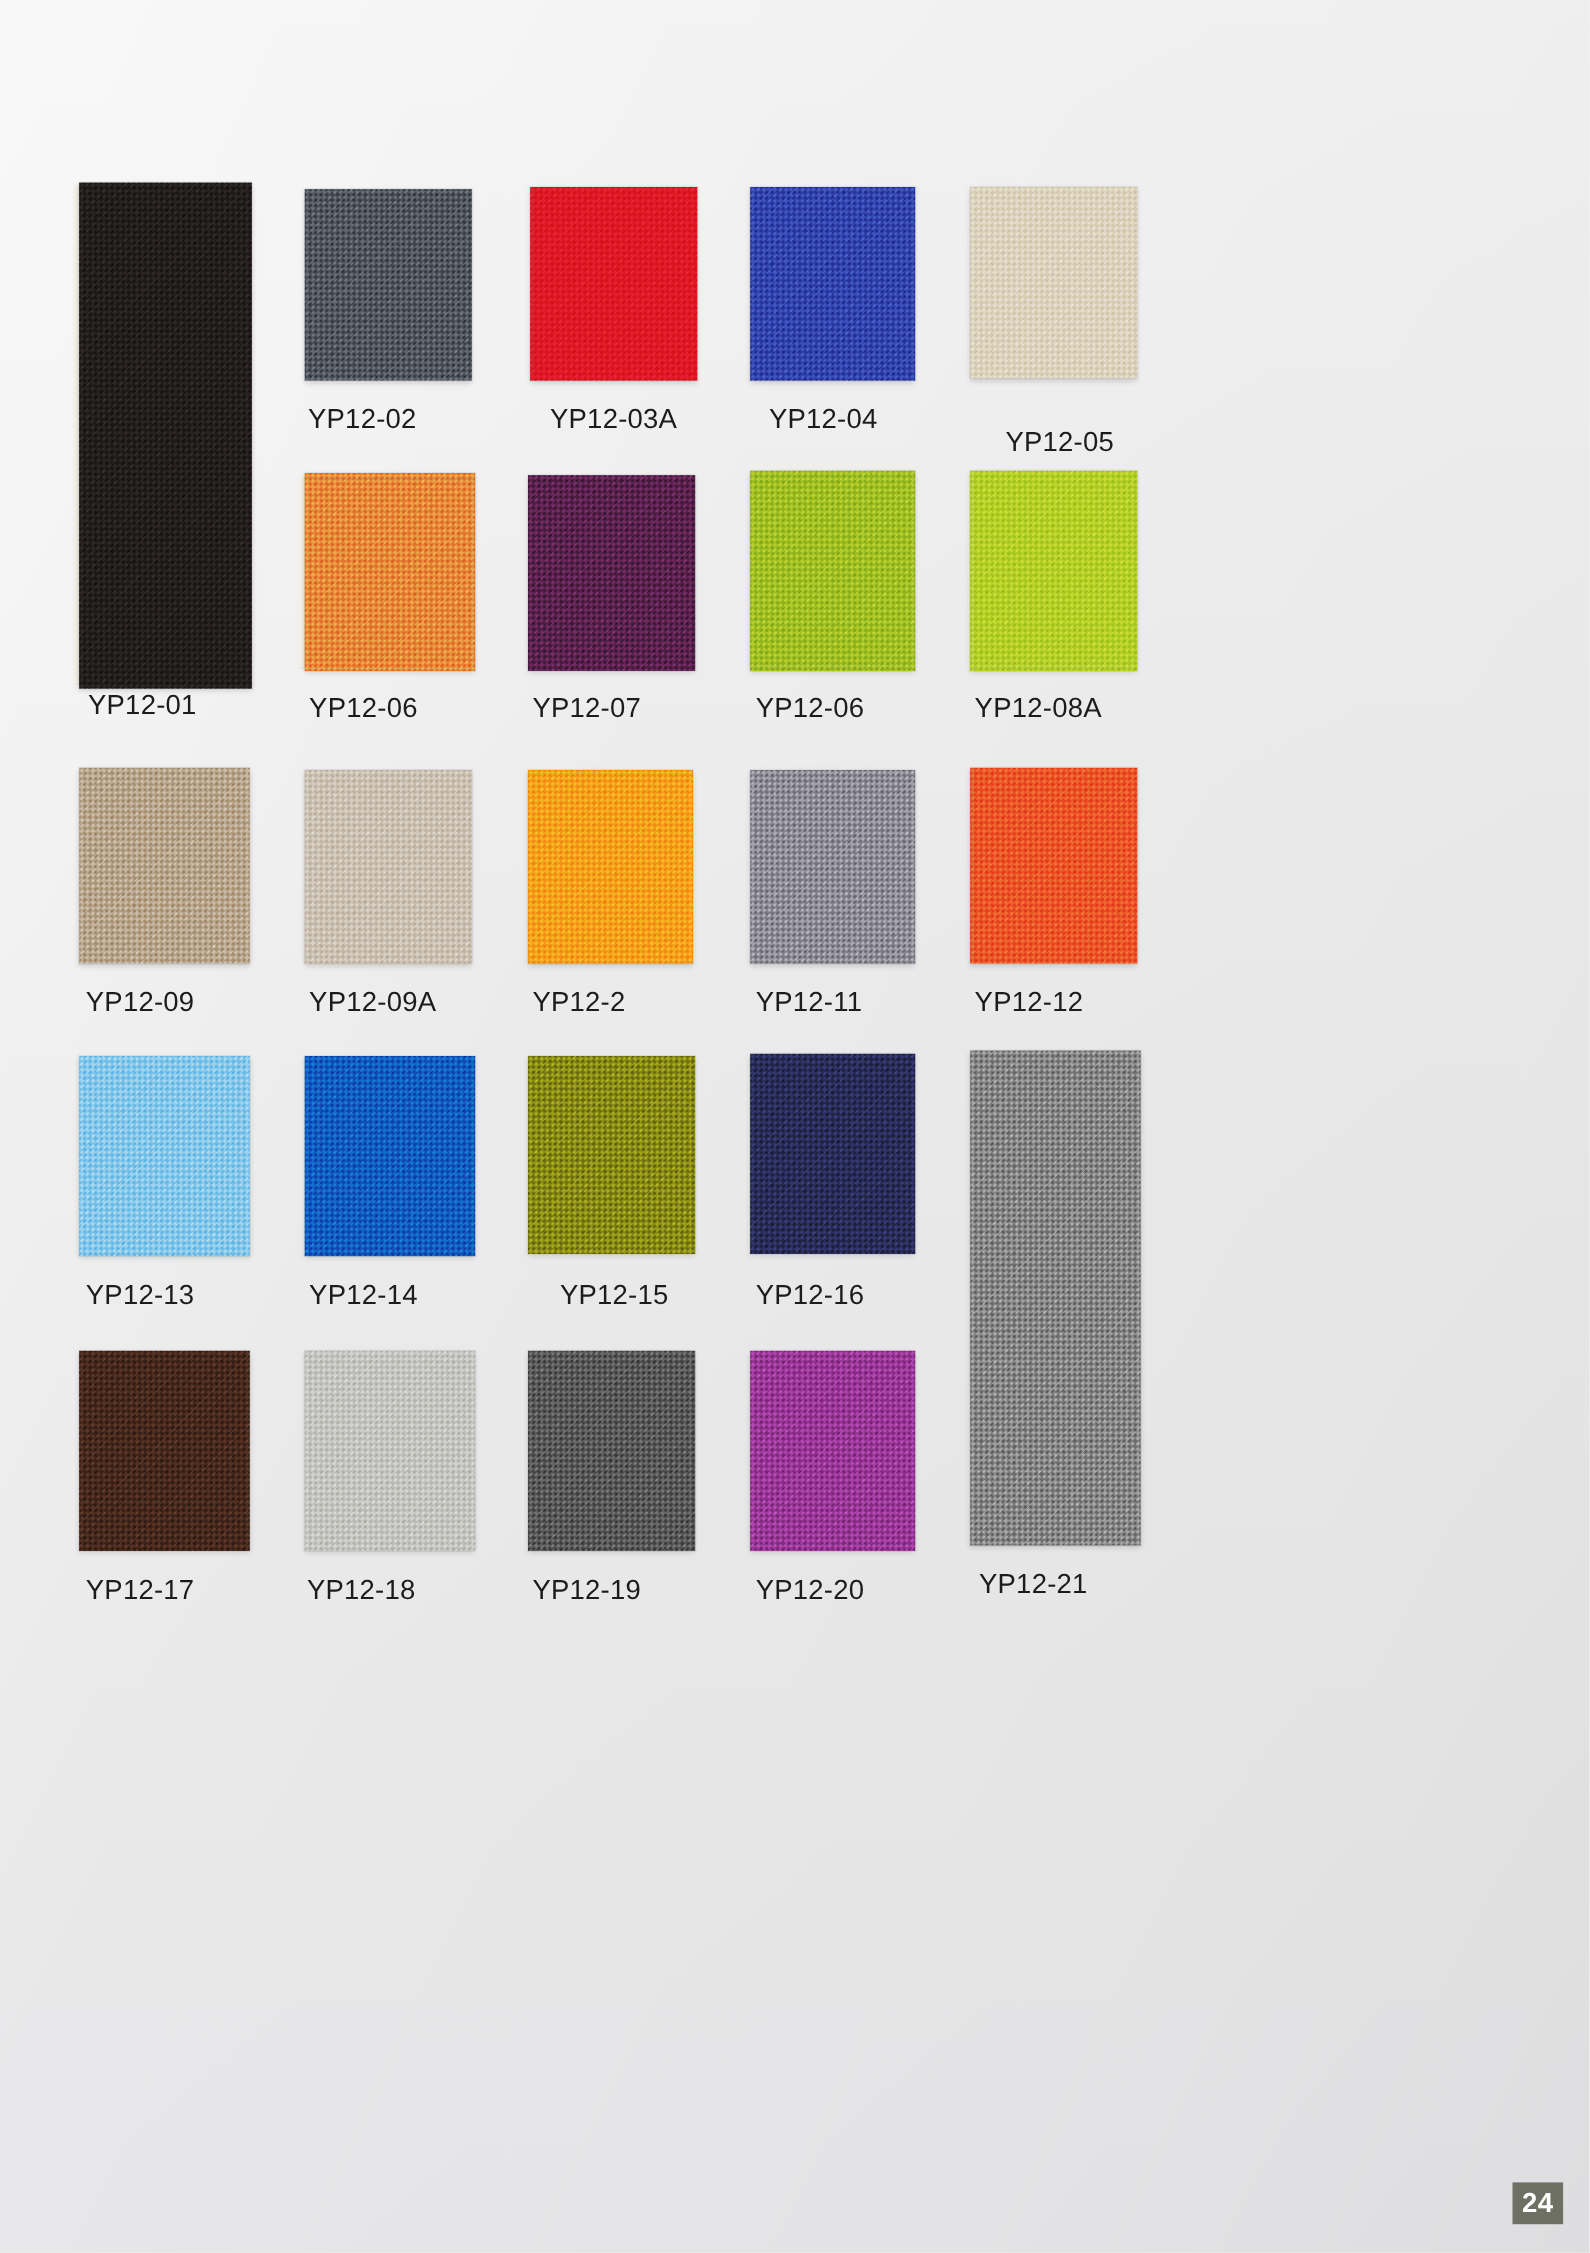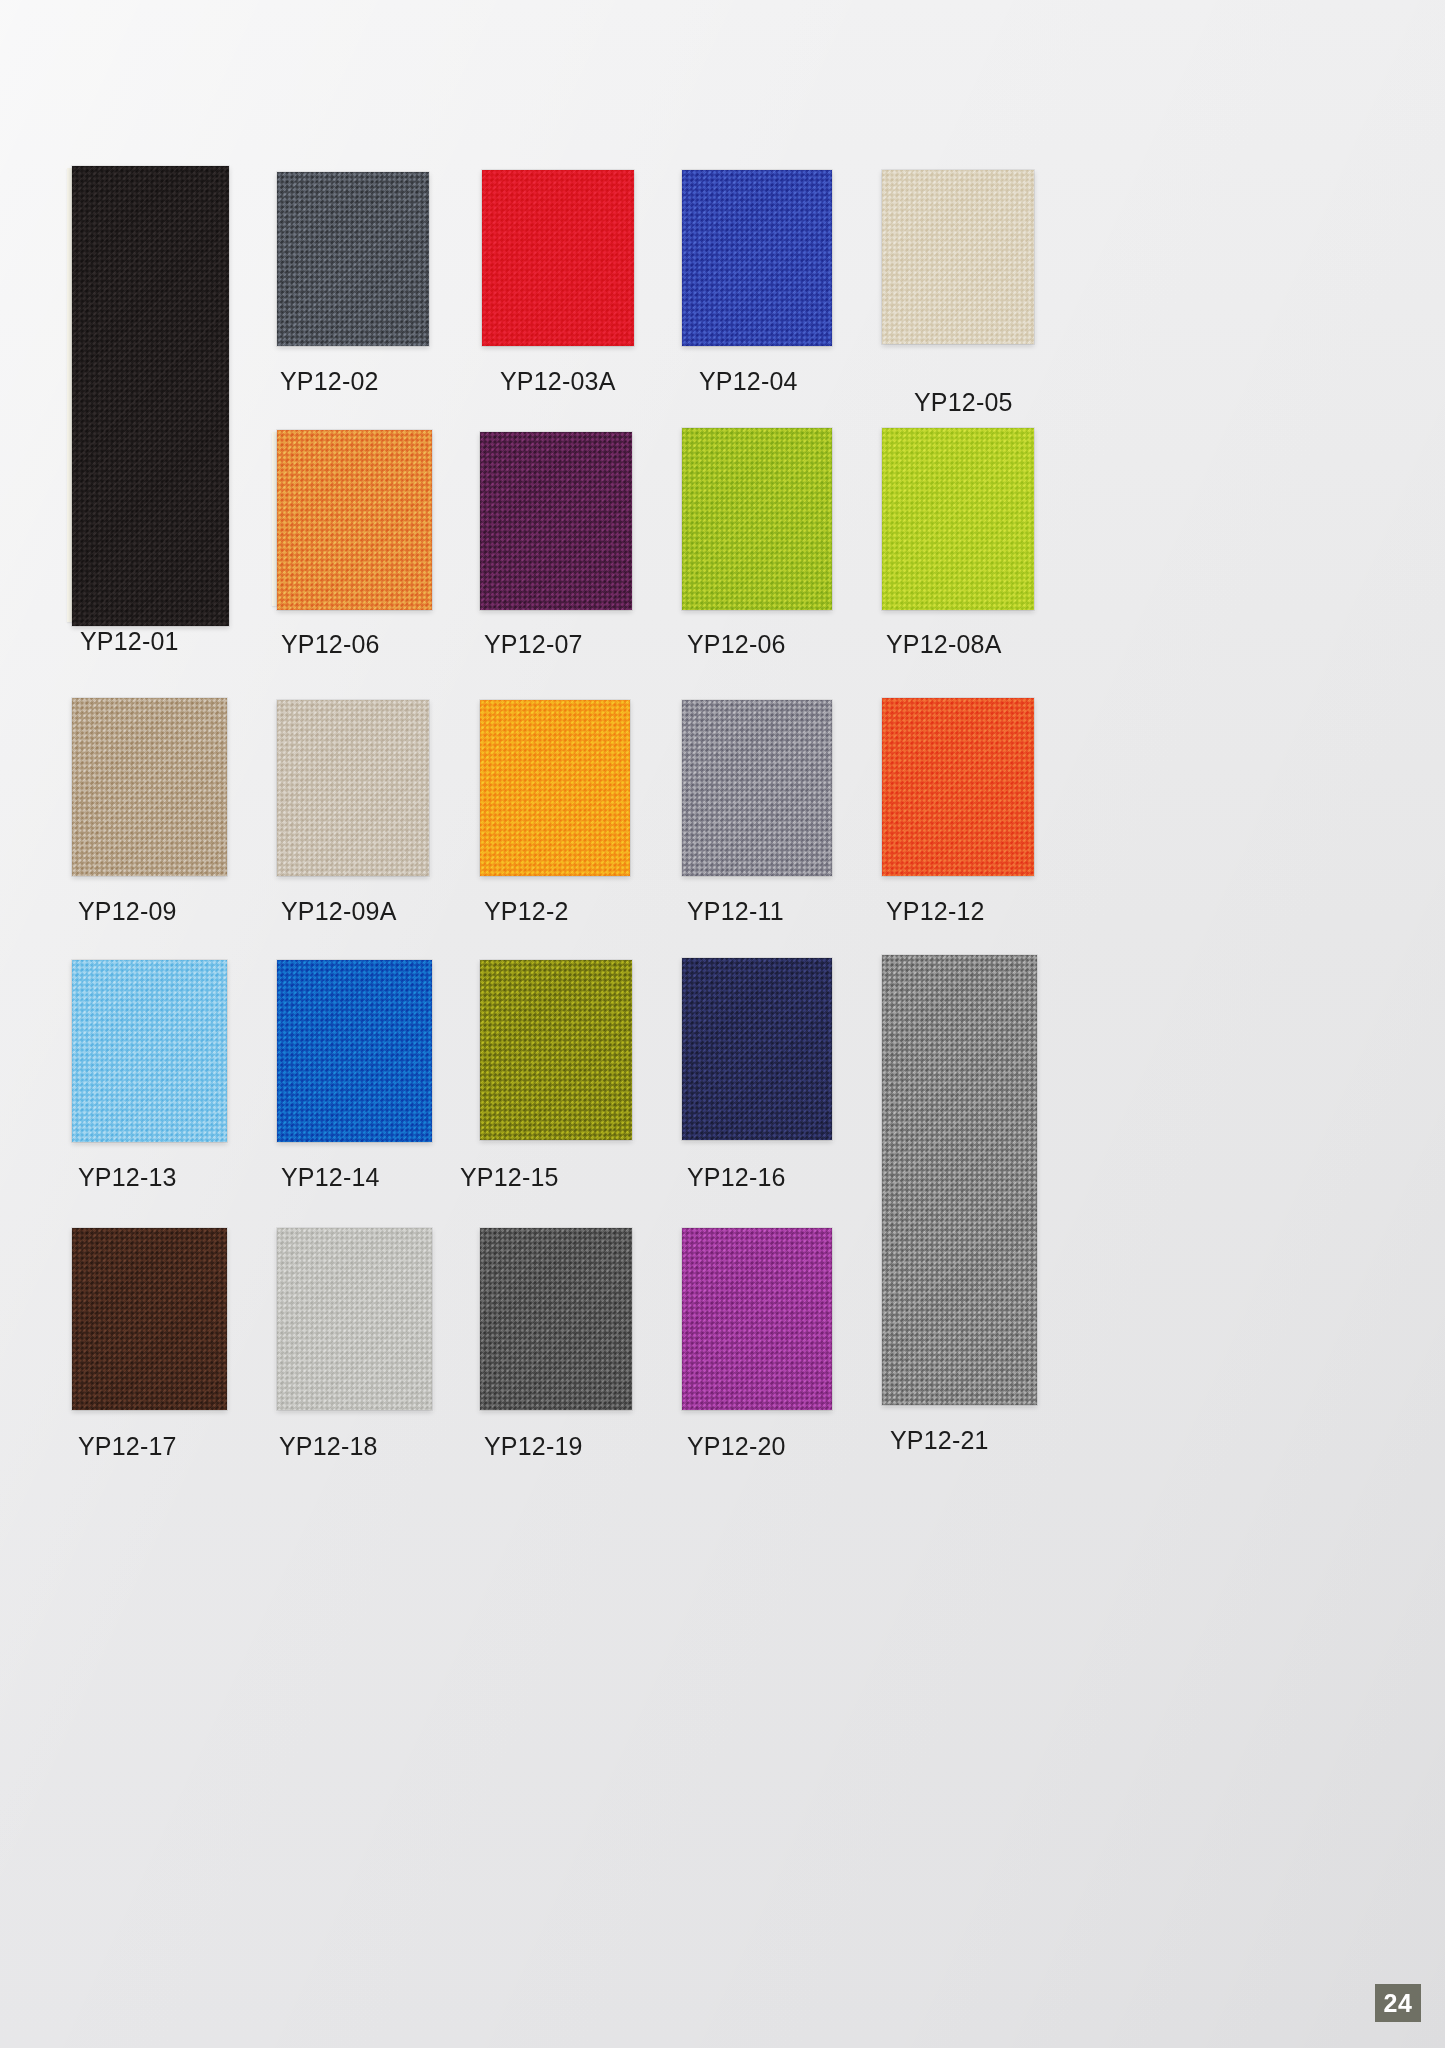--- a/index.html
+++ b/index.html
@@ -311,21 +311,21 @@
         <div class="swatch" style="background: rgb(18, 99, 196);">
           <div class="edge"></div>
         </div>
       </div>
       <div class="label" style="left: 281px; top: 1163px;">YP12-14</div>
       <div class="cell" style="left: 480px; top: 960px; width: 152px; height: 180px;">
         <div class="swatch" style="background: rgb(143, 145, 22);">
           <div class="edge"></div>
         </div>
       </div>
-      <div class="label" style="left: 460px; top: 1163px;">YP12-15</div>
+      <div class="label" style="left: 509px; top: 1163px;">YP12-15</div>
       <div class="cell" style="left: 682px; top: 958px; width: 150px; height: 182px;">
         <div class="swatch" style="background: rgb(43, 47, 94);">
           <div class="edge"></div>
         </div>
       </div>
       <div class="label" style="left: 687px; top: 1163px;">YP12-16</div>
       <div class="cell" style="left: 882px; top: 955px; width: 155px; height: 450px;">
         <div class="swatch" style="background: rgb(141, 141, 141);">
           <div class="edge"></div>
         </div>

